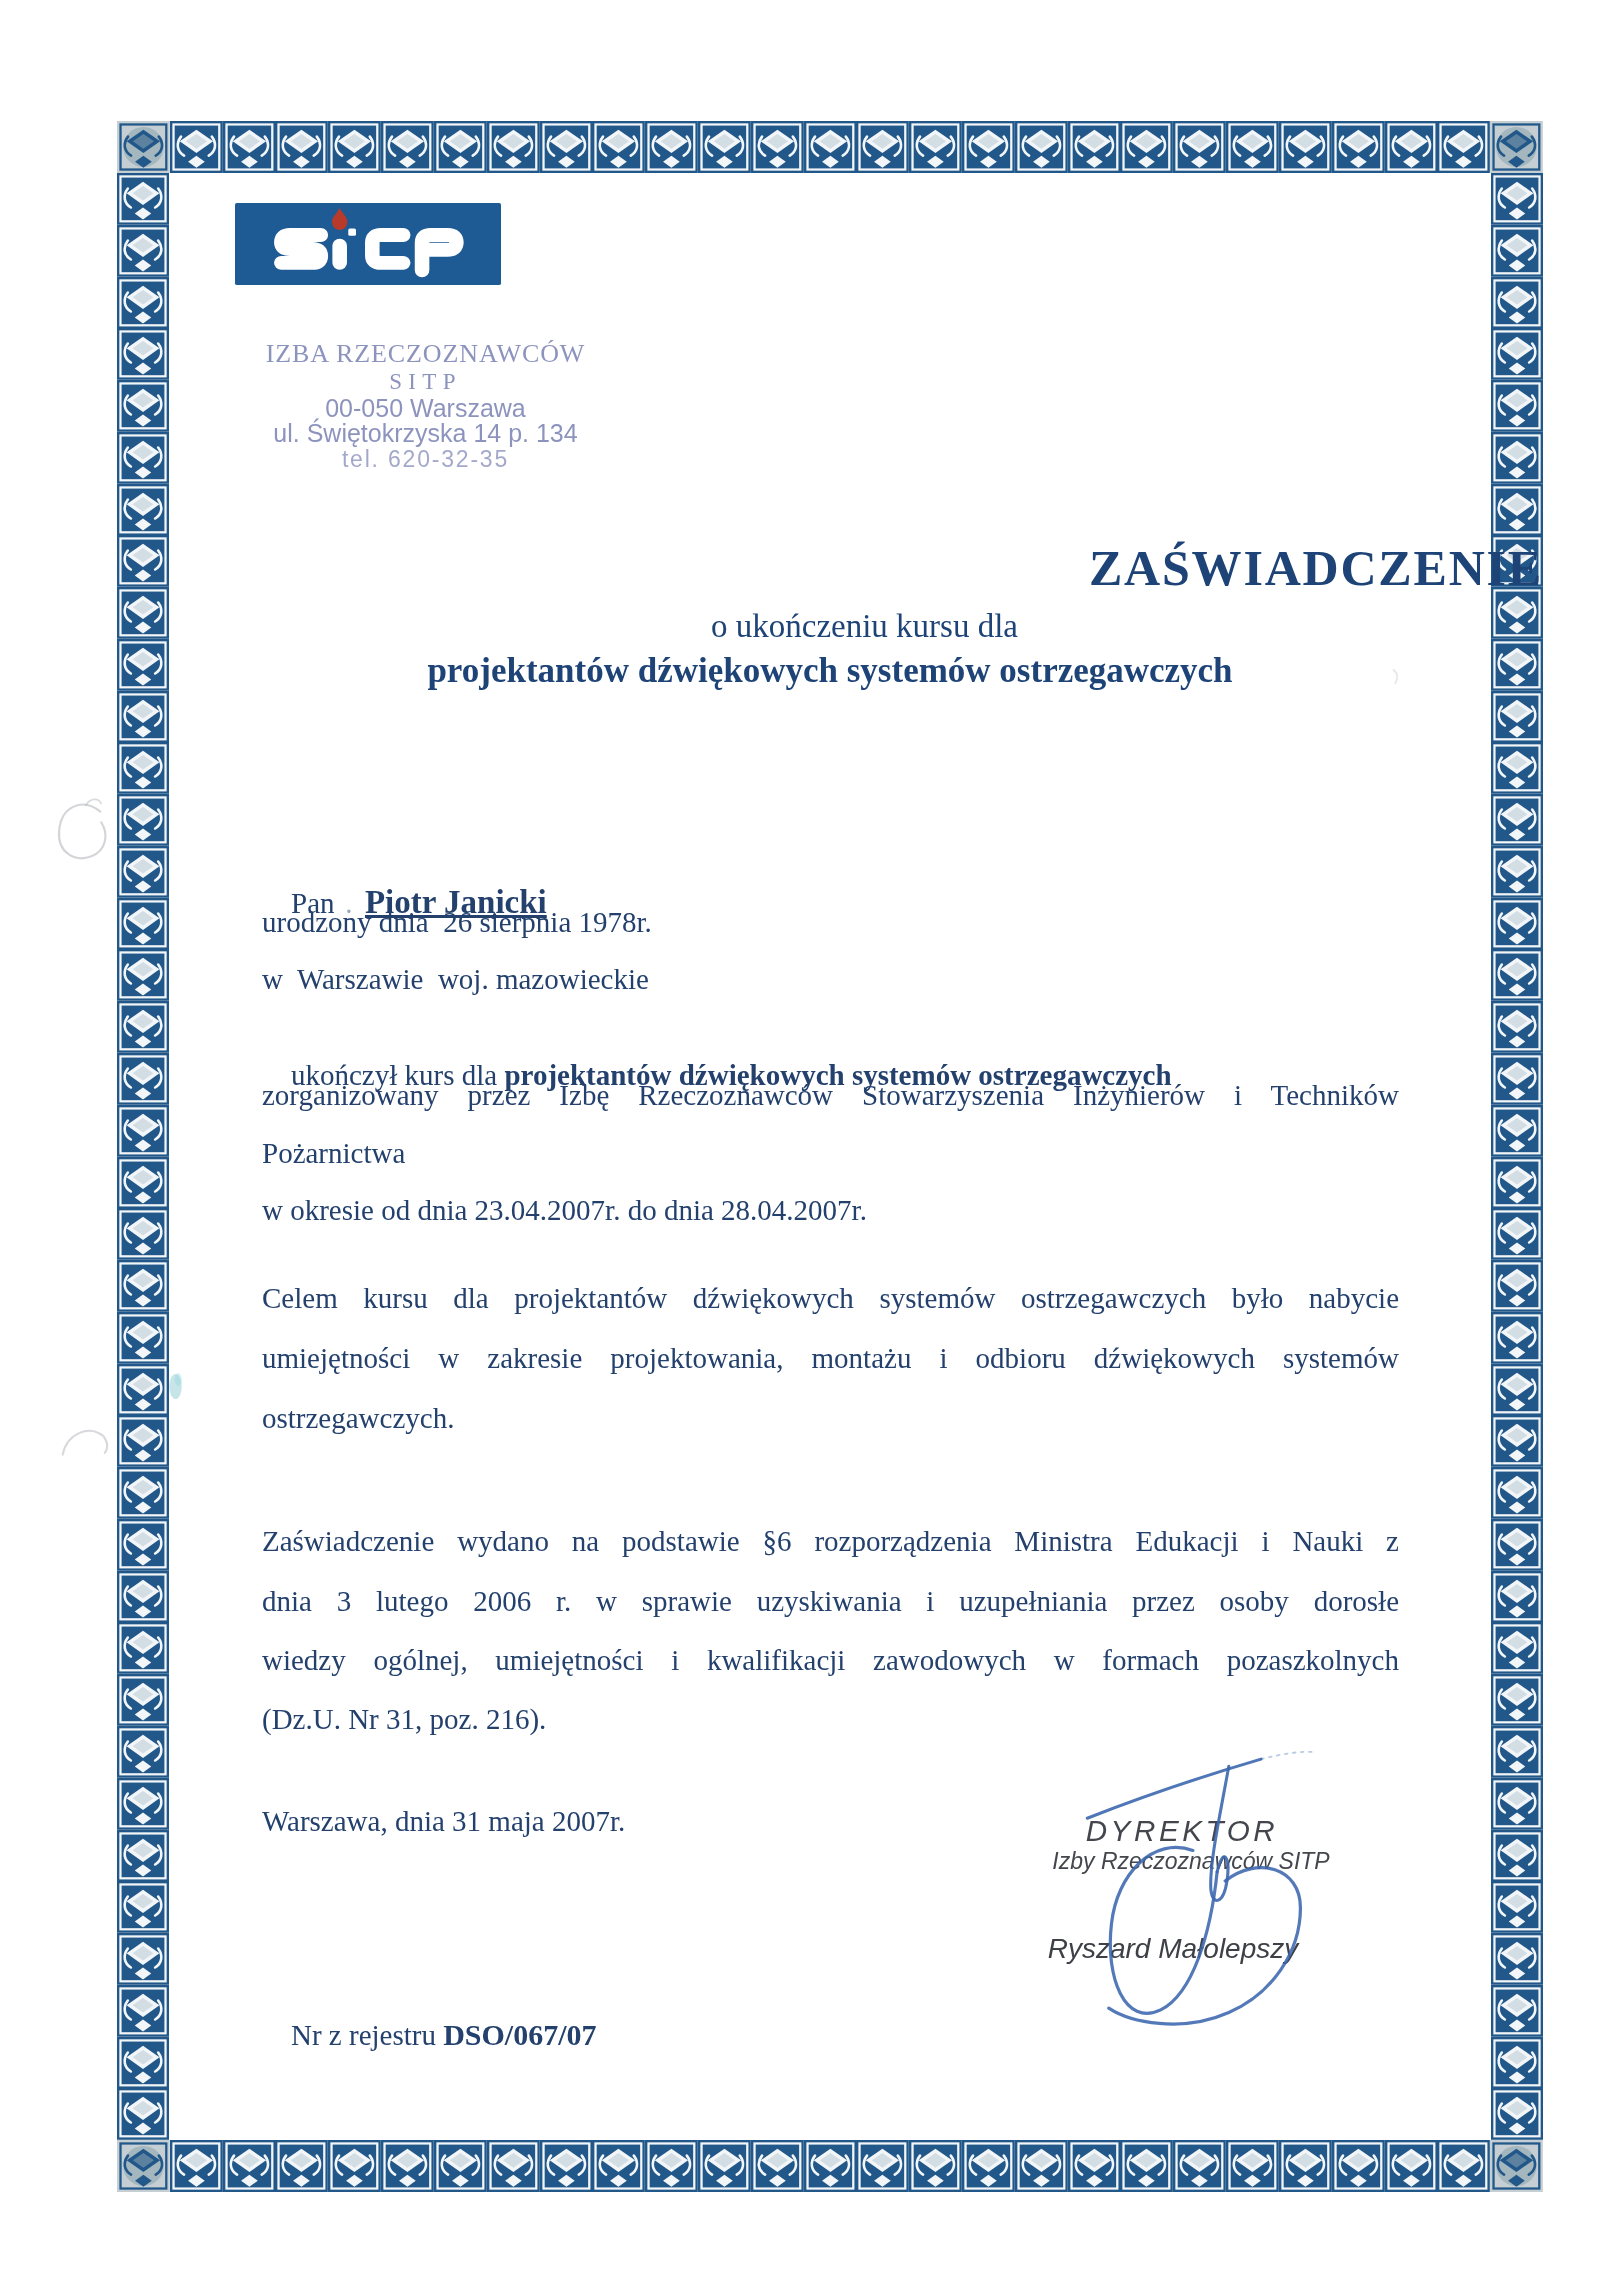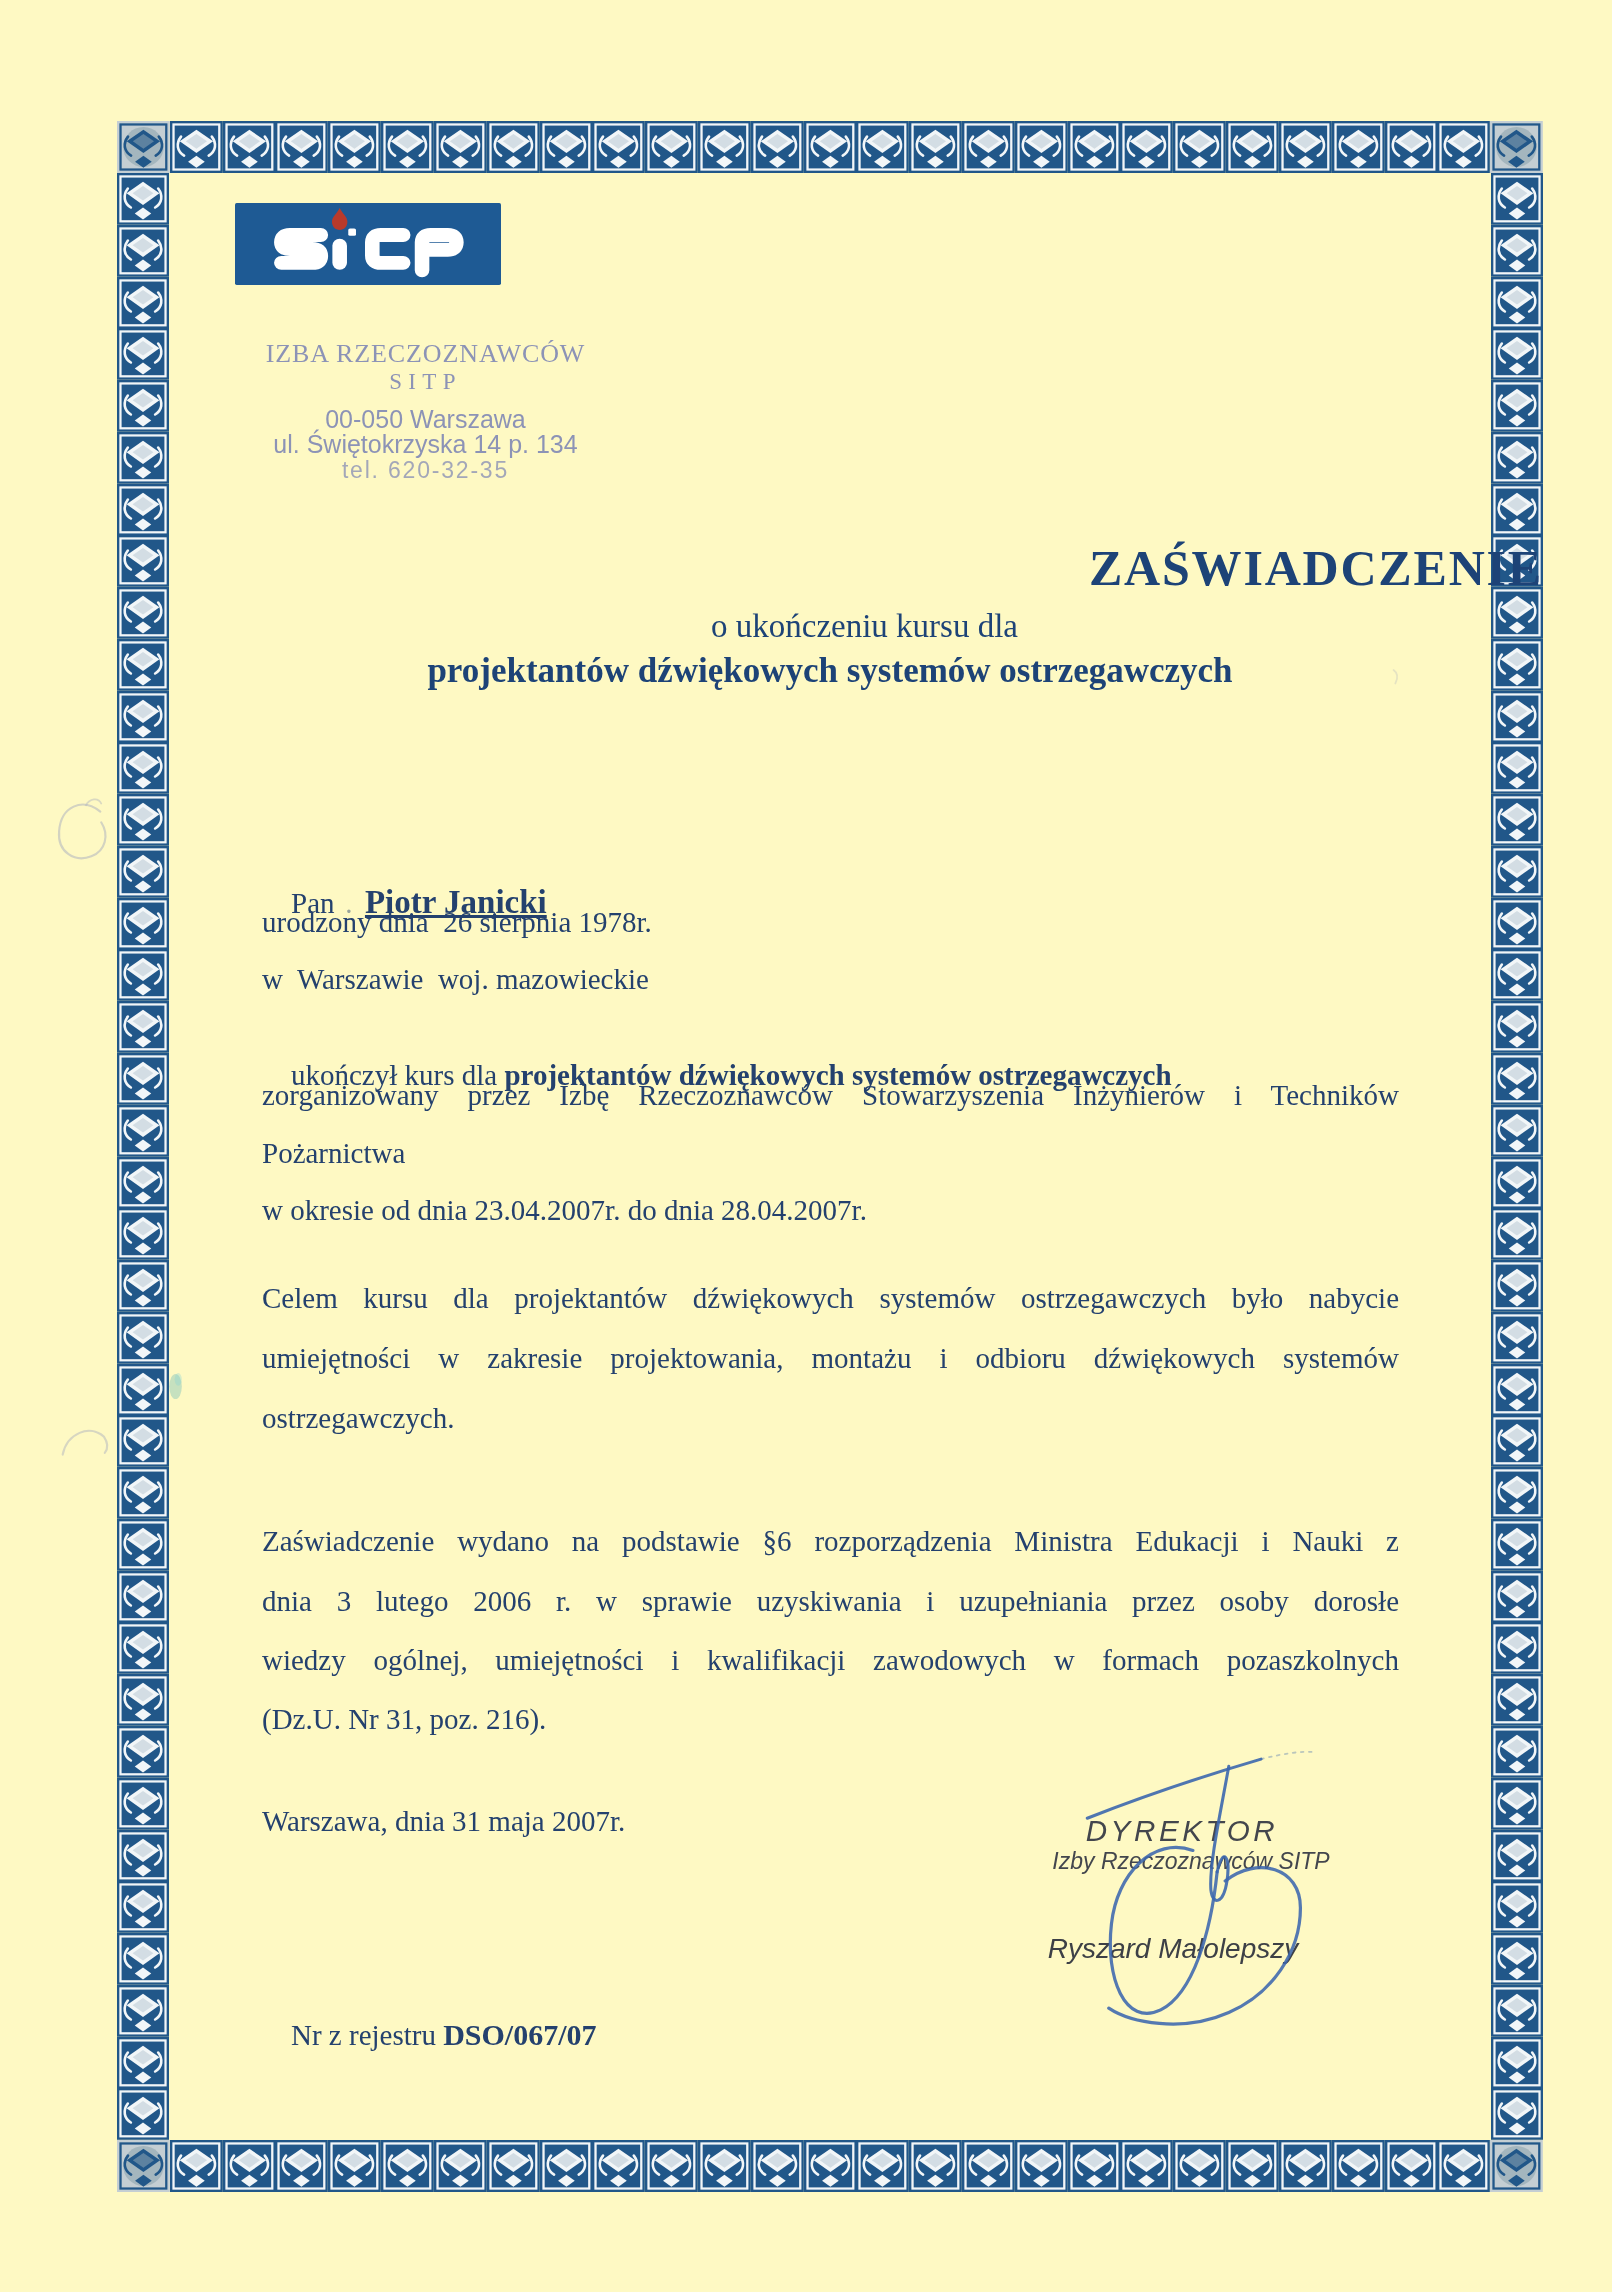--- a/index.html
+++ b/index.html
@@ -1,20 +1,20 @@
 <!DOCTYPE html>
 <html lang="pl" style="font-size:14.3px"><head>
 <meta charset="utf-8">
 <title>Zaświadczenie</title>
 <style>
   html,body{margin:0;padding:0;background:#e8e8e6;}
   .page{
     position:relative;
     width:1613px;height:2293px;
-    background:#fef9c3;
+    background:#ffffff;
     overflow:hidden;
     font-family:"Liberation Serif", serif;
     color:#24416e;
   }
   
   .border-strip{position:absolute;display:flex;}
   .border-strip .tile{flex:1 1 auto;min-width:0;min-height:0;}
   .border-strip .tile svg{display:block;width:100%;height:100%;}
   .bs-top   {left:117px;top:121px;  width:1426px;height:52px;}
   .bs-bottom{left:117px;top:2140px; width:1426px;height:52px;}
@@ -26,21 +26,21 @@
   .sr{position:absolute;width:0.9px;height:0.9px;overflow:hidden;opacity:0;}
   
   .stamp{
     position:absolute;left:251px;top:339px;width:349px;
     text-align:center;color:#7d85b5;opacity:.88;
     filter:blur(0.4px);
     font-family:"Liberation Sans", sans-serif;
   }
   .stamp .s1{font-family:"Liberation Serif",serif;font-size:26px;letter-spacing:0.9px;line-height:30px;}
   .stamp .s2{font-family:"Liberation Serif",serif;font-size:23px;letter-spacing:6.3px;line-height:26px;}
-  .stamp .s3{font-size:25px;line-height:26px;margin-top:11px;}
+  .stamp .s3{font-size:25px;line-height:26px;}
   .stamp .s4{font-size:25px;line-height:25px;}
   .stamp .s5{font-size:23px;letter-spacing:1.8px;line-height:27px;opacity:.8;}
   
   .title-main{
     position:absolute;left:117px;top:539px;width:1426px;
     text-align:right;font-size:50px;font-weight:bold;letter-spacing:1.8px;
     color:#1d4377;margin:0;
   }
   .title-sub1{
     position:absolute;left:260px;top:608px;width:1209px;

